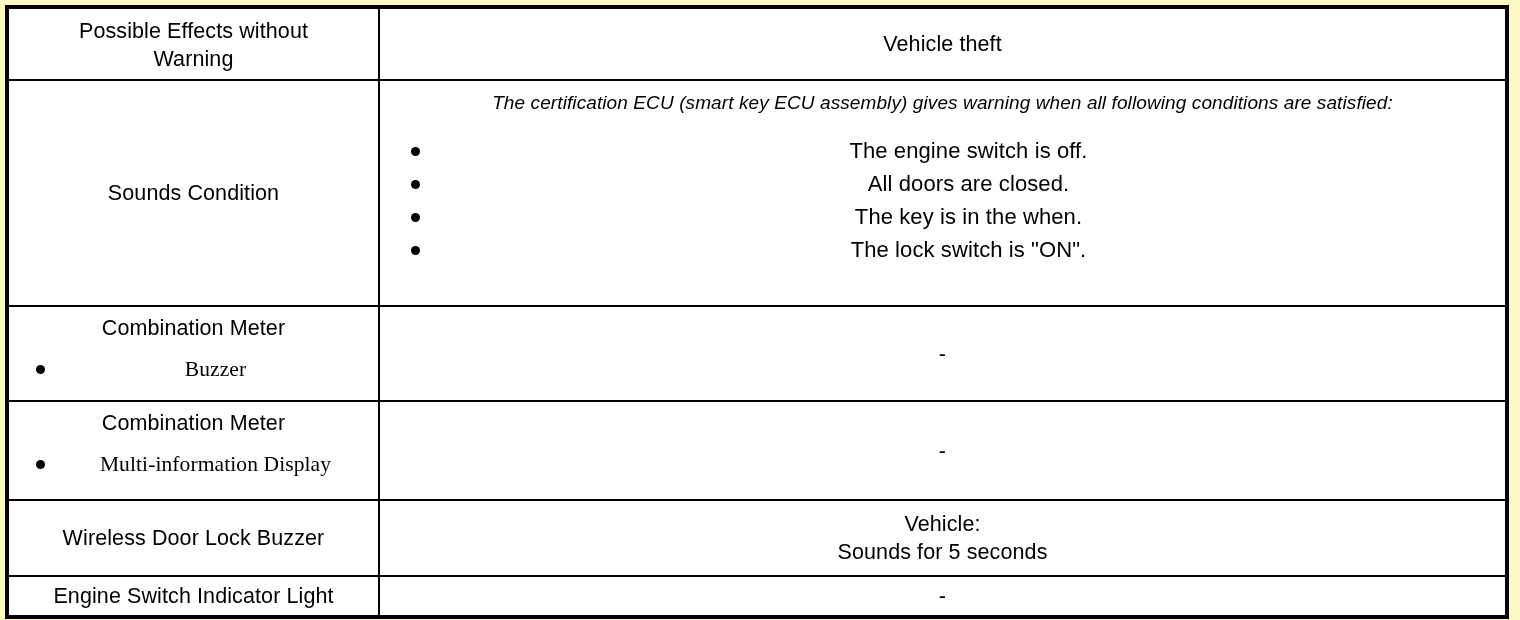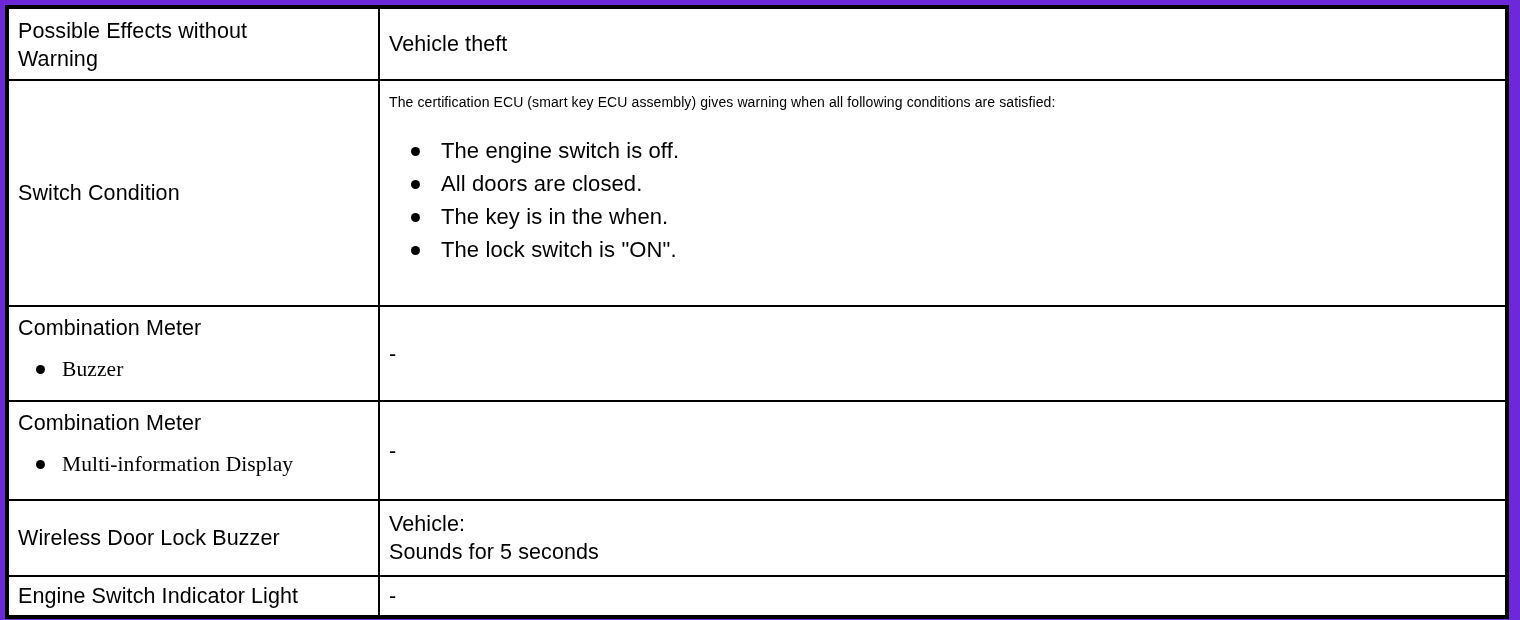--- a/index.html
+++ b/index.html
@@ -12,21 +12,22 @@
     height: 620px;
     font-family: "Liberation Sans", sans-serif;
     color: #000000;
     overflow: hidden;
   }
 
   .page {
     position: relative;
     width: 1520px;
     height: 620px;
-    background: #6d28d9;
+    background: #fef9c3;
+    text-align: center;
   }
 
   
   .spec-table {
     position: absolute;
     left: 5px;
     top: 5px;
     width: 1498px;
     border-collapse: collapse;
     table-layout: fixed;
@@ -113,22 +114,23 @@
     left: 18px;
     top: 11px;
     width: 9px;
     height: 9px;
     background: #000000;
     border-radius: 50%;
   }
 
   .intro-para {
     margin: 0;
-    font-size: 14px;
+    font-size: 19px;
     line-height: 29px;
+    font-style: italic;
   }
   .gap-after-para { height: 17px; }
   .gap-before-sub { height: 12px; }
 
   .dash { font-size: 21.5px; line-height: 26px; }
 </style>
 </head>
 <body>
 
 <div class="page">
@@ -146,21 +148,21 @@
         <td class="col-value">
           <div class="cell mid">
             <span class="line">Vehicle theft</span>
           </div>
         </td>
       </tr>
 
       <tr class="r2">
         <td class="col-label">
           <div class="cell mid">
-            <span class="line">Switch Condition</span>
+            <span class="line">Sounds Condition</span>
           </div>
         </td>
         <td class="col-value">
           <div class="cell top">
             <p class="intro-para">The certification ECU (smart key ECU assembly) gives warning when all following conditions are satisfied:</p>
             <div class="gap-after-para"></div>
             <ul class="bullets">
               <li><span class="bullet-dot"></span><span>The engine switch is off.</span></li>
               <li><span class="bullet-dot"></span><span>All doors are closed.</span></li>
               <li><span class="bullet-dot"></span><span>The key is in the when.</span></li>

